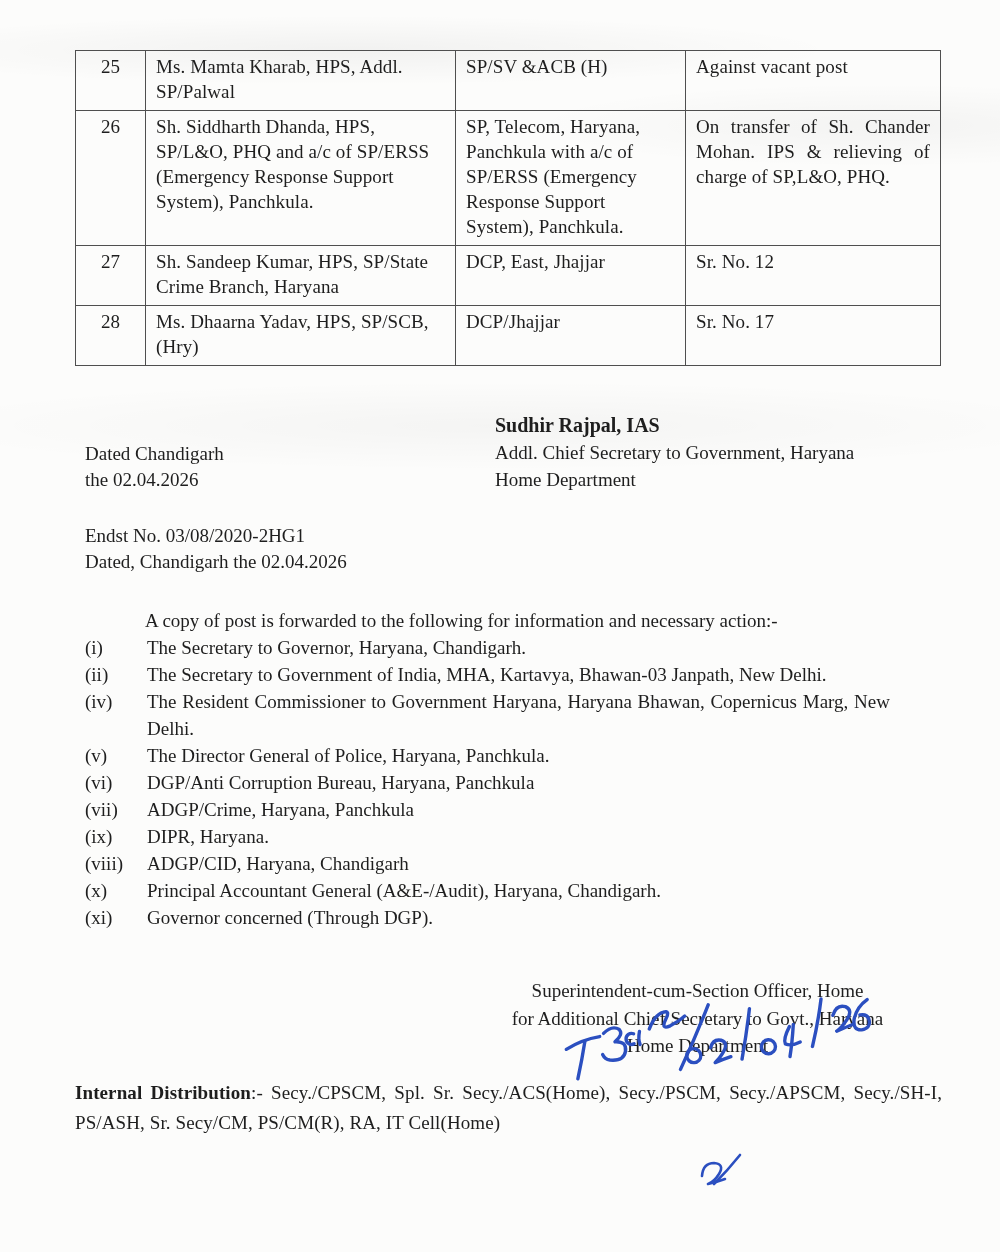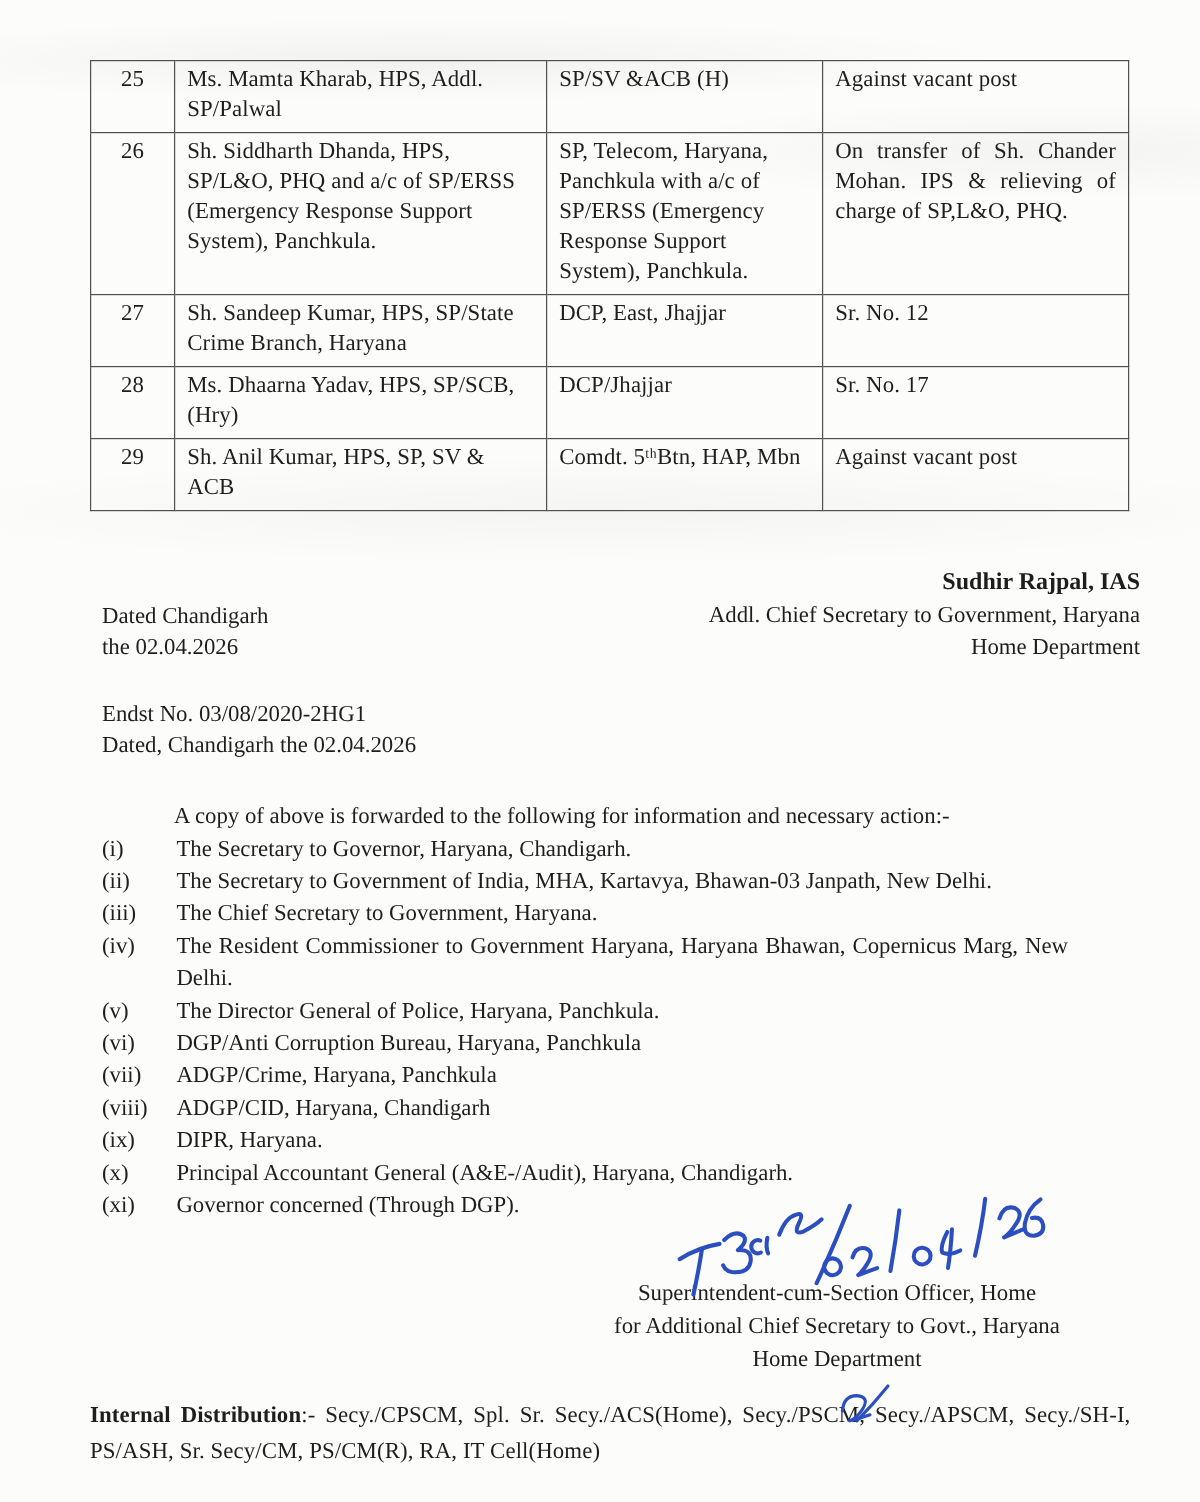--- a/index.html
+++ b/index.html
@@ -43,21 +43,21 @@
   .sig-row {
     display: flex;
     align-items: flex-end;
     margin: 46px 50px 0 85px;
     line-height: 26px;
   }
   .dateline { flex: 0 0 auto; }
   .signatory {
     margin-left: auto;
     width: 455px;
-    text-align: right;
+    text-align: left;
     line-height: 27px;
   }
   .signatory .name { font-weight: bold; font-size: 20px; }
 
   
   .endst-row {
     display: flex;
     justify-content: space-between;
     margin: 30px 128px 0 85px;
     line-height: 26px;
@@ -130,26 +130,20 @@
           <td class="col-sr">27</td>
           <td class="col-officer">Sh. Sandeep Kumar, HPS, SP/State Crime Branch, Haryana</td>
           <td class="col-posting">DCP, East, Jhajjar</td>
           <td class="col-remarks">Sr. No. 12</td>
         </tr>
         <tr>
           <td class="col-sr">28</td>
           <td class="col-officer">Ms. Dhaarna Yadav, HPS, SP/SCB, (Hry)</td>
           <td class="col-posting">DCP/Jhajjar</td>
           <td class="col-remarks">Sr. No. 17</td>
-        </tr>
-        <tr>
-          <td class="col-sr">29</td>
-          <td class="col-officer">Sh. Anil Kumar, HPS, SP, SV &amp; ACB</td>
-          <td class="col-posting">Comdt. 5ᵗʰBtn, HAP, Mbn</td>
-          <td class="col-remarks">Against vacant post</td>
         </tr>
       </tbody>
   </table>
 
   <div class="sig-row">
     <div class="dateline">
       <div>Dated Chandigarh</div>
       <div>the 02.04.2026</div>
     </div>
     <div class="signatory">
@@ -157,58 +151,54 @@
       <div>Addl. Chief Secretary to Government, Haryana</div>
       <div>Home Department</div>
     </div>
   </div>
 
   <div class="endst-row">
     <span>Endst No. 03/08/2020-2HG1</span>
     <span>Dated, Chandigarh the 02.04.2026</span>
   </div>
 
-  <div class="fwd-para">A copy of above is forwarded to the following for information and necessary action:-</div>
+  <div class="fwd-para">A copy of post is forwarded to the following for information and necessary action:-</div>
 
   <div class="recipients">
       <div class="recipient-row">
         <span class="num">(i)</span>
         <span class="txt">The Secretary to Governor, Haryana, Chandigarh.</span>
       </div>
       <div class="recipient-row">
         <span class="num">(ii)</span>
         <span class="txt">The Secretary to Government of India, MHA, Kartavya, Bhawan-03 Janpath, New Delhi.</span>
       </div>
       <div class="recipient-row">
-        <span class="num">(iii)</span>
-        <span class="txt">The Chief Secretary to Government, Haryana.</span>
-      </div>
-      <div class="recipient-row">
         <span class="num">(iv)</span>
         <span class="txt">The Resident Commissioner to Government Haryana, Haryana Bhawan, Copernicus Marg, New Delhi.</span>
       </div>
       <div class="recipient-row">
         <span class="num">(v)</span>
         <span class="txt">The Director General of Police, Haryana, Panchkula.</span>
       </div>
       <div class="recipient-row">
         <span class="num">(vi)</span>
         <span class="txt">DGP/Anti Corruption Bureau, Haryana, Panchkula</span>
       </div>
       <div class="recipient-row">
         <span class="num">(vii)</span>
         <span class="txt">ADGP/Crime, Haryana, Panchkula</span>
       </div>
       <div class="recipient-row">
+        <span class="num">(ix)</span>
+        <span class="txt">DIPR, Haryana.</span>
+      </div>
+      <div class="recipient-row">
         <span class="num">(viii)</span>
         <span class="txt">ADGP/CID, Haryana, Chandigarh</span>
-      </div>
-      <div class="recipient-row">
-        <span class="num">(ix)</span>
-        <span class="txt">DIPR, Haryana.</span>
       </div>
       <div class="recipient-row">
         <span class="num">(x)</span>
         <span class="txt">Principal Accountant General (A&amp;E-/Audit), Haryana, Chandigarh.</span>
       </div>
       <div class="recipient-row">
         <span class="num">(xi)</span>
         <span class="txt">Governor concerned (Through DGP).</span>
       </div>
     </div>

